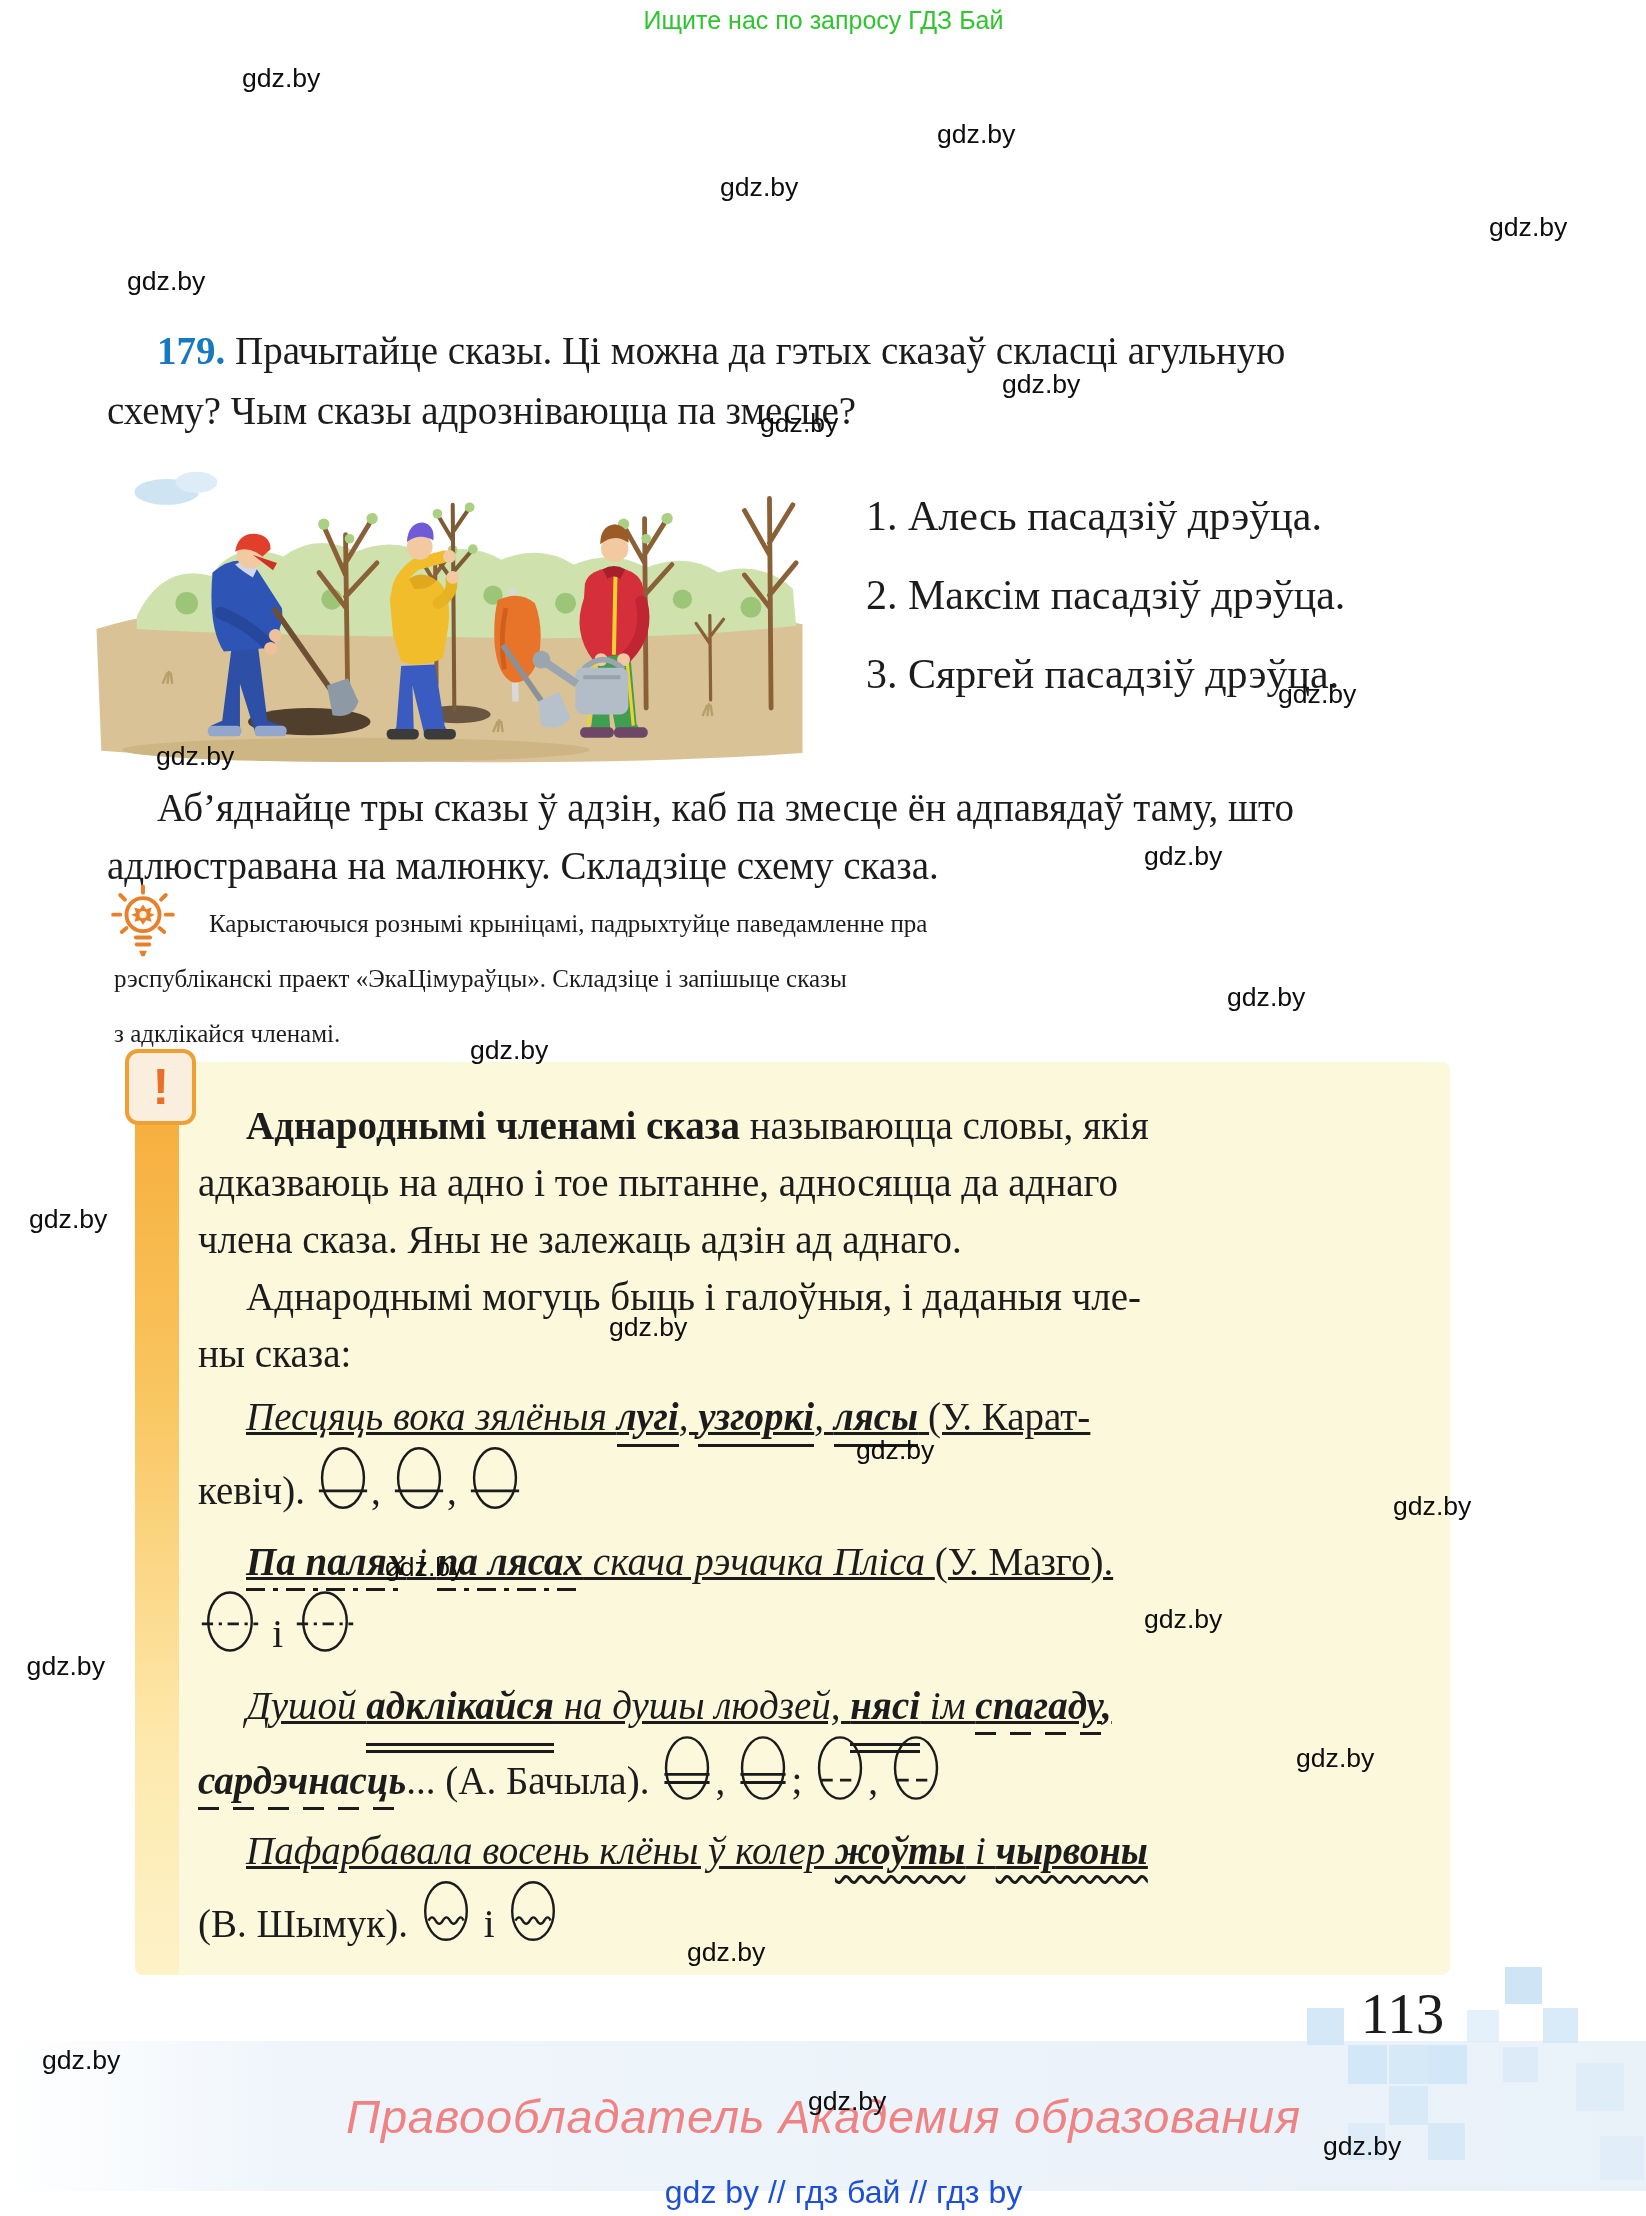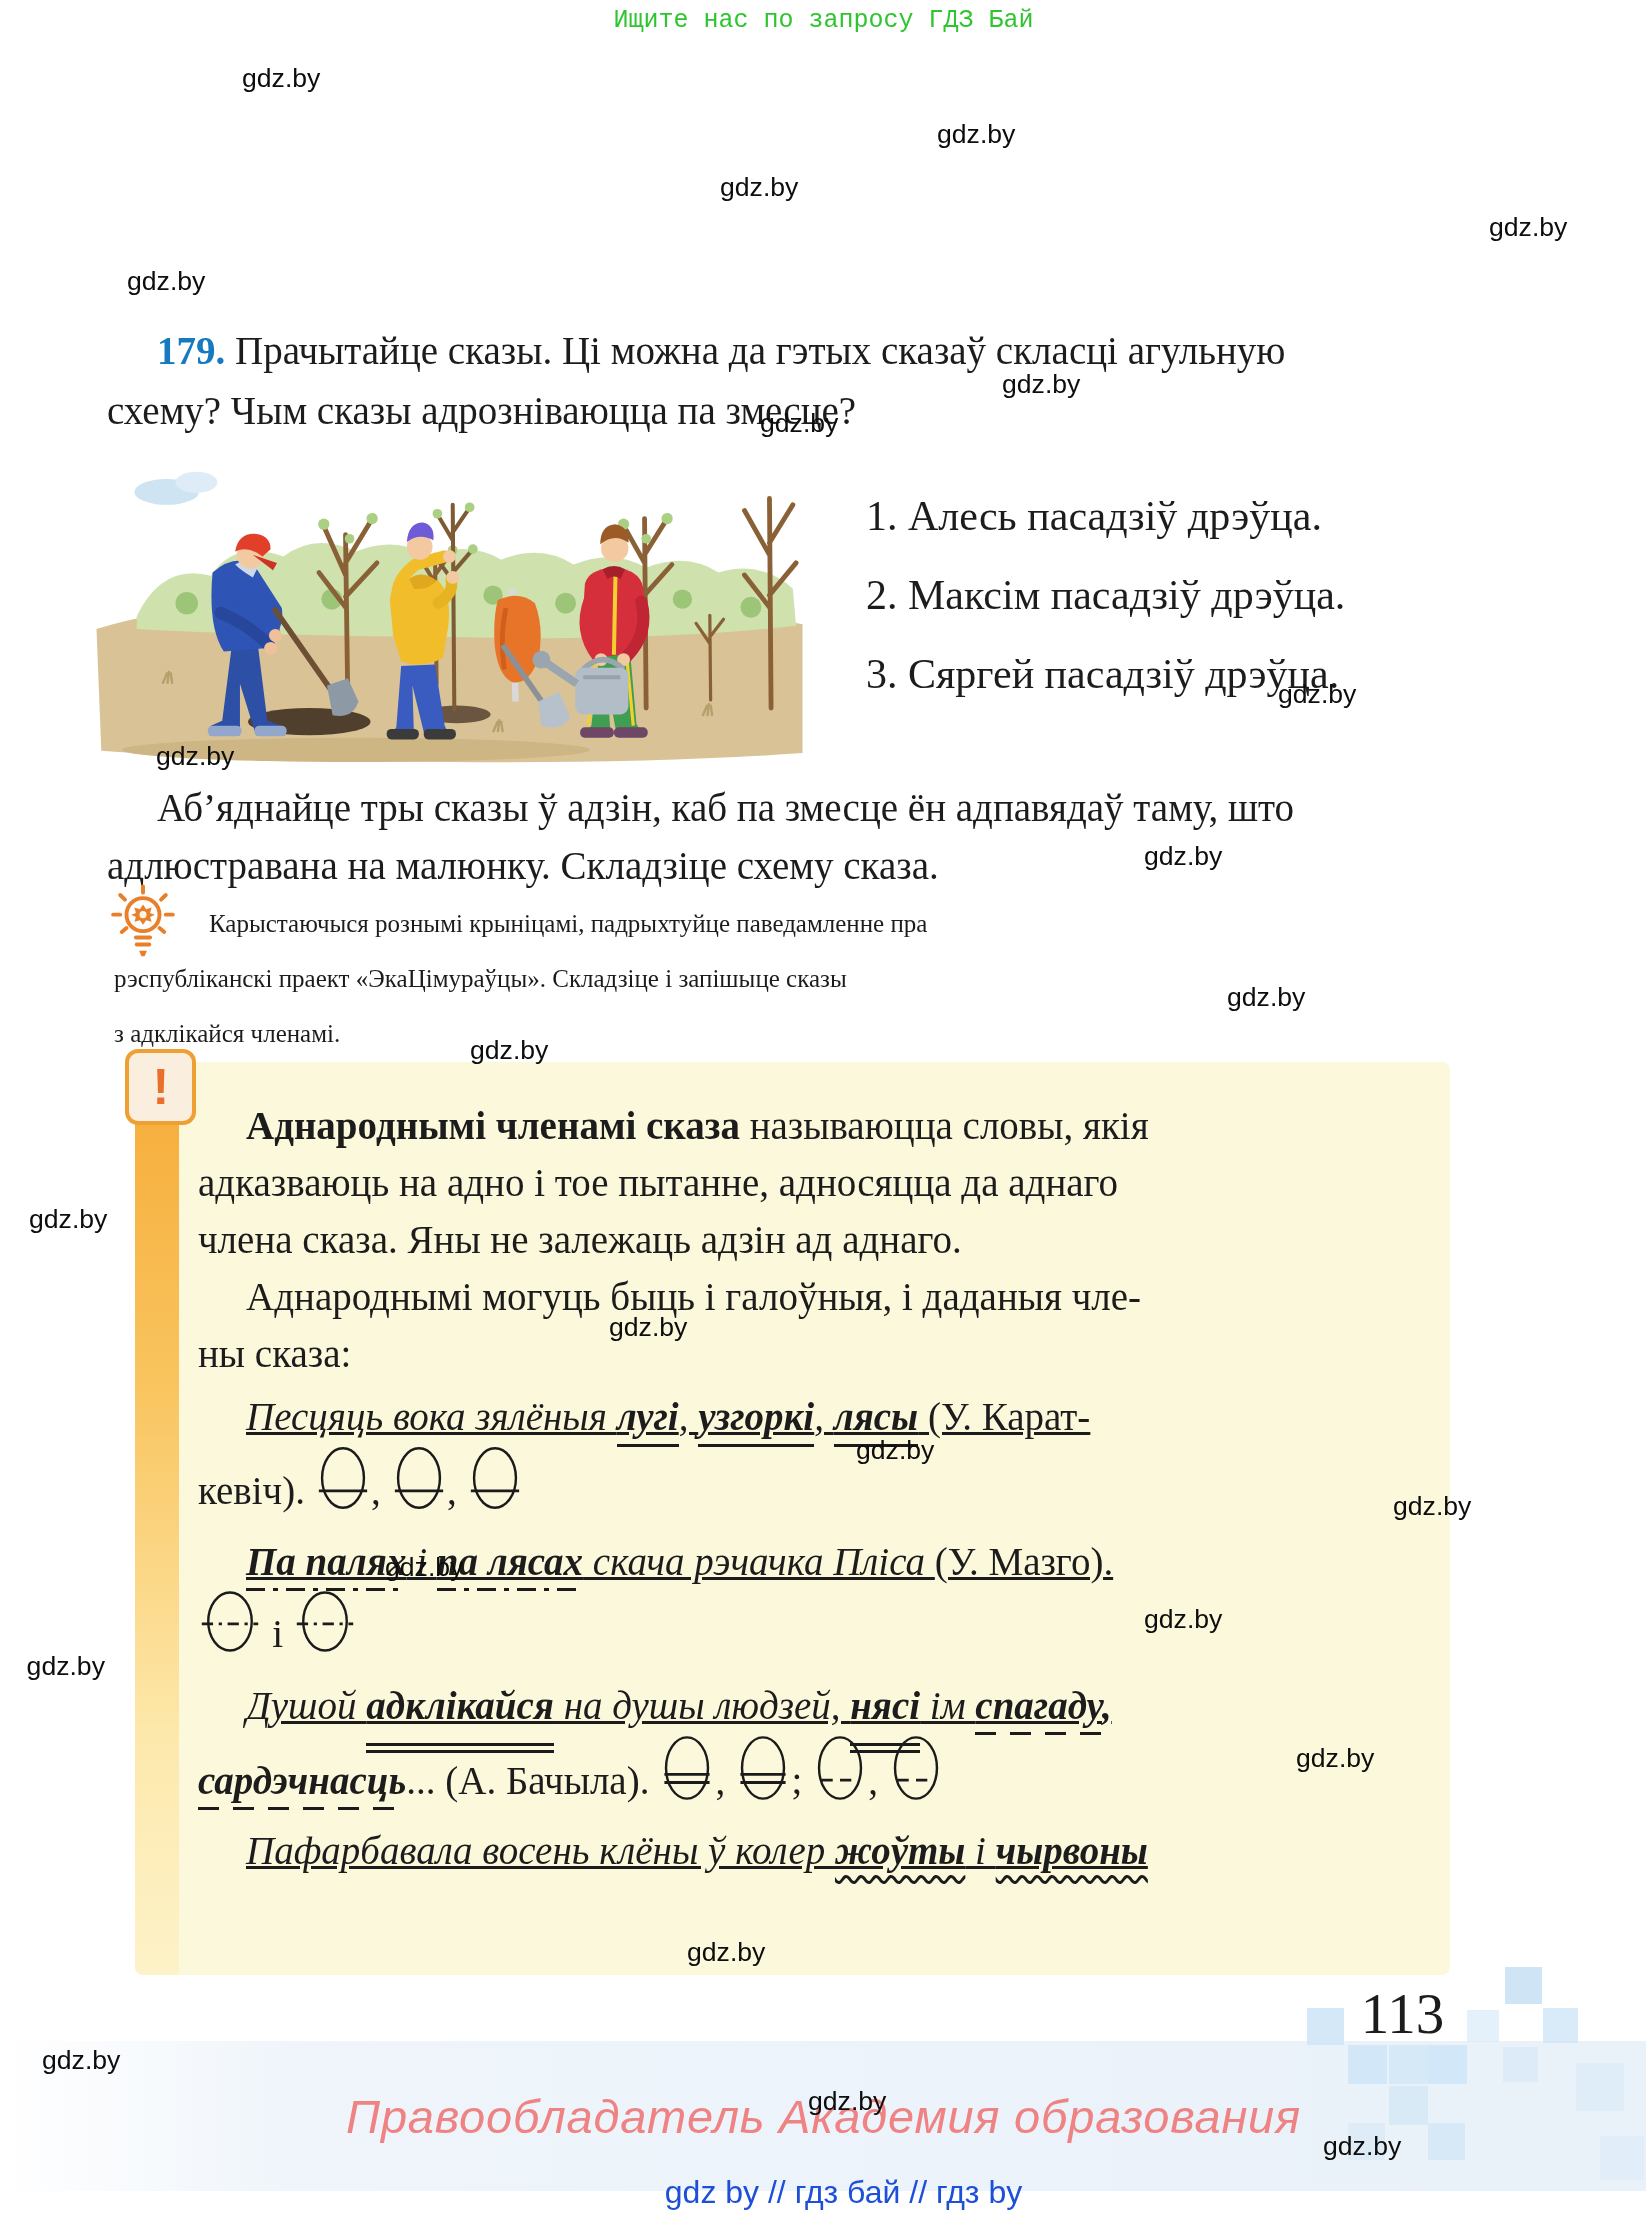--- a/index.html
+++ b/index.html
@@ -2,21 +2,21 @@
 <html style="font-size:13px"><head>
 <meta charset="utf-8">
 <style>
   html,body{margin:0;padding:0;background:#fff;}
   #canvas{position:relative;width:1647px;height:2216px;background:#ffffff;overflow:hidden;
           font-family:"Liberation Serif",serif;color:#1c1c1c;}
   .abs{position:absolute;}
 
   
   #green-note{left:0;top:6.4px;width:1647px;text-align:center;
-    font-family:Liberation Mono, monospace;font-size:25px;color:#2fc52f;}
+    font-family:Liberation Sans, sans-serif;font-size:25px;color:#2fc52f;}
 
   
   #wm-layer{left:0;top:0;width:1647px;height:2216px;z-index:6;pointer-events:none;}
   .wm{position:absolute;font-family:"Liberation Sans",sans-serif;font-size:26.6px;color:#0d0d0d;}
 
   
   #heading{left:0;top:219px;width:1647px;text-align:center;
     font-size:48px;font-weight:700;color:#1779c0;}
 
   
@@ -279,20 +279,27 @@
               <line x1="3" y1="50" x2="59" y2="50" stroke="#1b1b1b" stroke-width="3.5"></line>
               <line x1="3" y1="60" x2="59" y2="60" stroke="#1b1b1b" stroke-width="3.5"></line>
             </svg></span><span class="">; </span><span class="circ"><svg width="50" height="68" viewBox="0 0 62 84">
               <ellipse cx="31" cy="42" rx="26" ry="38" fill="none" stroke="#1b1b1b" stroke-width="3"></ellipse>
               <line x1="8" y1="57" x2="54" y2="57" stroke="#1b1b1b" stroke-width="3.5" stroke-dasharray="14 9"></line>
             </svg></span><span class="">, </span><span class="circ"><svg width="50" height="68" viewBox="0 0 62 84">
               <ellipse cx="31" cy="42" rx="26" ry="38" fill="none" stroke="#1b1b1b" stroke-width="3"></ellipse>
               <line x1="8" y1="57" x2="54" y2="57" stroke="#1b1b1b" stroke-width="3.5" stroke-dasharray="14 9"></line>
             </svg></span></div>
       <div class="rb-line indent gap"><span class="st-italic">Пафарбавала восень клёны ў колер </span><span class="st-bold st-italic st-wavy">жоўты</span><span class="st-italic"> і </span><span class="st-bold st-italic st-wavy">чырвоны</span></div>
+      <div class="rb-line schemes"><span class="">(В. Шымук). </span><span class="circ"><svg width="50" height="64" viewBox="0 0 62 80">
+              <ellipse cx="31" cy="40" rx="26" ry="36" fill="none" stroke="#1b1b1b" stroke-width="3"></ellipse>
+              <path d="M9 52 Q13.5 44 18 52 T27 52 T36 52 T45 52 T53 52" fill="none" stroke="#1b1b1b" stroke-width="3"></path>
+            </svg></span><span class=""> і </span><span class="circ"><svg width="50" height="64" viewBox="0 0 62 80">
+              <ellipse cx="31" cy="40" rx="26" ry="36" fill="none" stroke="#1b1b1b" stroke-width="3"></ellipse>
+              <path d="M9 52 Q13.5 44 18 52 T27 52 T36 52 T45 52 T53 52" fill="none" stroke="#1b1b1b" stroke-width="3"></path>
+            </svg></span></div>
     </div>
   </div>
 
   <div class="abs" id="bottom-band"></div>
   <div>
     <div class="mosq" style="left:1505px;top:1967px;width:37px;height:37px;"></div>
     <div class="mosq" style="left:1307px;top:2008px;width:37px;height:37px;opacity:.9;"></div>
     <div class="mosq" style="left:1467px;top:2010px;width:32px;height:32px;opacity:.55;"></div>
     <div class="mosq" style="left:1543px;top:2008px;width:35px;height:35px;opacity:.8;"></div>
     <div class="mosq" style="left:1348px;top:2045px;width:39px;height:39px;opacity:.9;"></div>

